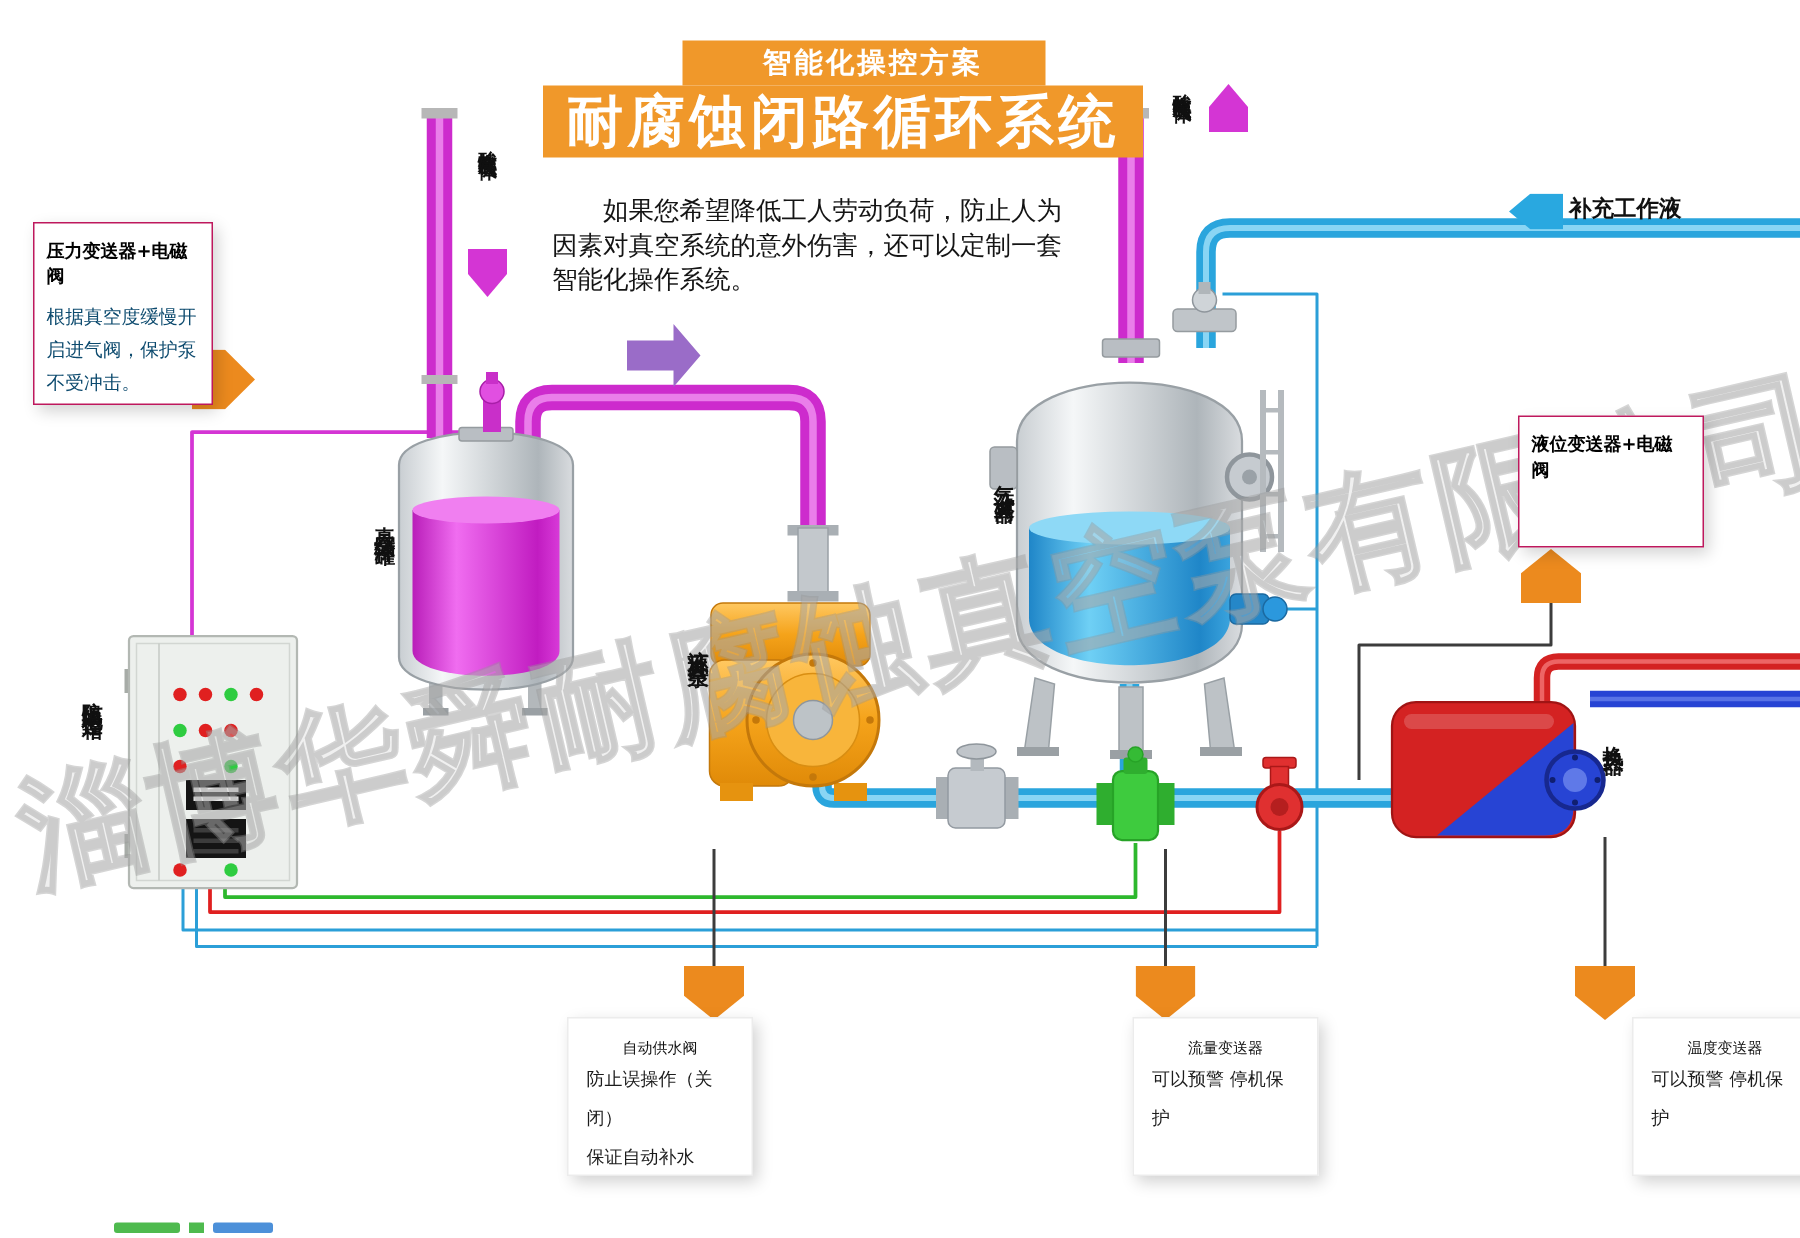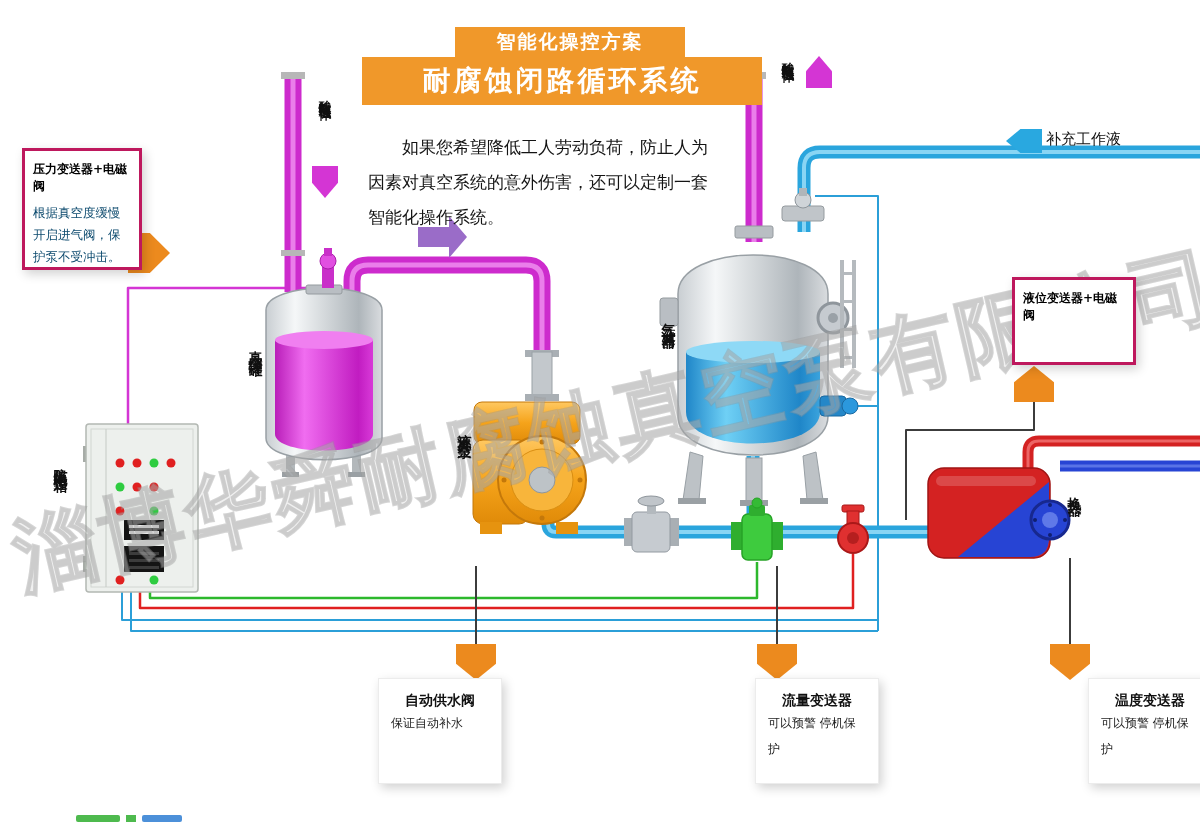--- a/index.html
+++ b/index.html
@@ -14,63 +14,63 @@
     text-align:center; white-space:nowrap; pointer-events:none;
     transform:rotate(-13deg);
     font-size:84px; font-weight:bold; letter-spacing:4px;
     color:rgba(205,205,205,0.30);
     -webkit-text-stroke:2px rgba(150,150,150,0.40);
   }
 
   .banner-small {
     position:absolute; left:455px; top:27px; width:230px; height:30px; z-index:4;
     background:#f0982a; color:#fff; font-size:19px; font-weight:bold; letter-spacing:2px;
-    display:flex; align-items:center; justify-content:center;
+    display:flex; align-items:center; justify-content:center;padding-left:12px;
   }
   .banner-large {
     position:absolute; left:362px; top:57px; width:400px; height:48px; z-index:4;
-    background:#f0982a; color:#fff; font-size:28px; font-weight:bold; letter-spacing:3px;
+    background:#f0982a; color:#fff; font-size:38px; font-weight:bold; letter-spacing:3px;
     display:flex; align-items:center; justify-content:center;
   }
   .intro {
     position:absolute; left:368px; top:130px; width:348px; z-index:4;
-    font-size:17px; line-height:35px; color:#141414; text-indent:2em; font-weight:500;
+    font-size:17px; line-height:23px; color:#141414; text-indent:2em; font-weight:500;
   }
 
   .vlabel {
     position:absolute; z-index:4; writing-mode:vertical-rl; text-orientation:upright;
     font-weight:bold; font-size:14px; letter-spacing:3px; color:#101010;
   }
   .vlabel.sm { font-size:12.5px; letter-spacing:1.5px; }
-  .hlabel { position:absolute; z-index:4; font-weight:normal; font-size:15px; color:#101010; }
+  .hlabel { position:absolute; z-index:4; font-weight:bold; font-size:15px; color:#101010; }
 
   .arr { position:absolute; z-index:5; }
   .arr.orange { background:#ec8a1e; }
   .arr.magenta { background:#d435d4; }
   .arr.down  { width:40px; height:36px; clip-path:polygon(0 0,100% 0,100% 55%,50% 100%,0 55%); }
   .arr.up    { width:40px; height:36px; clip-path:polygon(50% 0,100% 45%,100% 100%,0 100%,0 45%); }
   .arr.rightdir { width:42px; height:40px; clip-path:polygon(0 0,52% 0,100% 50%,52% 100%,0 100%); }
   .arr.m-down { width:26px; height:32px; clip-path:polygon(0 0,100% 0,100% 52%,50% 100%,0 52%); }
   .arr.m-up   { width:26px; height:32px; clip-path:polygon(50% 0,100% 48%,100% 100%,0 100%,0 48%); }
   .arr.blue-left { width:36px; height:24px; background:#29a8e0;
     clip-path:polygon(40% 0,100% 0,100% 100%,40% 100%,0 50%); }
 
   .callout {
     position:absolute; z-index:6; background:#fff; box-sizing:border-box;
-    border:3px solid #be185d; box-shadow:3px 4px 10px rgba(0,0,0,0.18); padding:10px 8px;
+    border:1px solid #be185d; box-shadow:3px 4px 10px rgba(0,0,0,0.18); padding:10px 8px;
   }
   .callout .ct { font-weight:bold; font-size:12px; color:#000; margin-bottom:7px; }
   .callout .cb { font-size:12.5px; line-height:22px; color:#0c4a6e; }
 
   .bbox {
     position:absolute; z-index:6; background:#fff; box-sizing:border-box;
     border:1px solid #ececec; box-shadow:3px 4px 10px rgba(0,0,0,0.18);
     width:124px; height:106px; top:678px;
   }
-  .bbox .bt { text-align:center; font-size:14px; font-weight:bold; margin-top:13px; }
+  .bbox .bt { text-align:center; font-size:10px; font-weight:normal; margin-top:13px; }
   .bbox .bl { font-size:12px; line-height:26px; padding:0 12px; color:#1c1c1c; }
   .bbox .bl:first-of-type { margin-top:8px; }
 </style>
 </head>
 <body>
 
 <div id="stage">
 
   <svg id="diagram" width="1200" height="825" viewBox="0 0 1200 825">
     <defs>
@@ -302,20 +302,21 @@
   <div class="arr orange rightdir" style="left:128px;top:233px;"></div>
 
   <div class="callout" style="left:1012px;top:277px;width:124px;height:88px;">
     <div class="ct">液位变送器+电磁阀</div>
   </div>
   <div class="arr orange up" style="left:1014px;top:366px;"></div>
 
   <div class="arr orange down" style="left:456px;top:644px;"></div>
   <div class="bbox" style="left:378px;">
     <div class="bt">自动供水阀</div>
+    <div class="bl">防止误操作（关闭）</div>
     <div class="bl">保证自动补水</div>
   </div>
 
   <div class="arr orange down" style="left:757px;top:644px;"></div>
   <div class="bbox" style="left:755px;">
     <div class="bt">流量变送器</div>
     <div class="bl">可以预警 停机保护</div>
   </div>
 
   <div class="arr orange down" style="left:1050px;top:644px;"></div>

